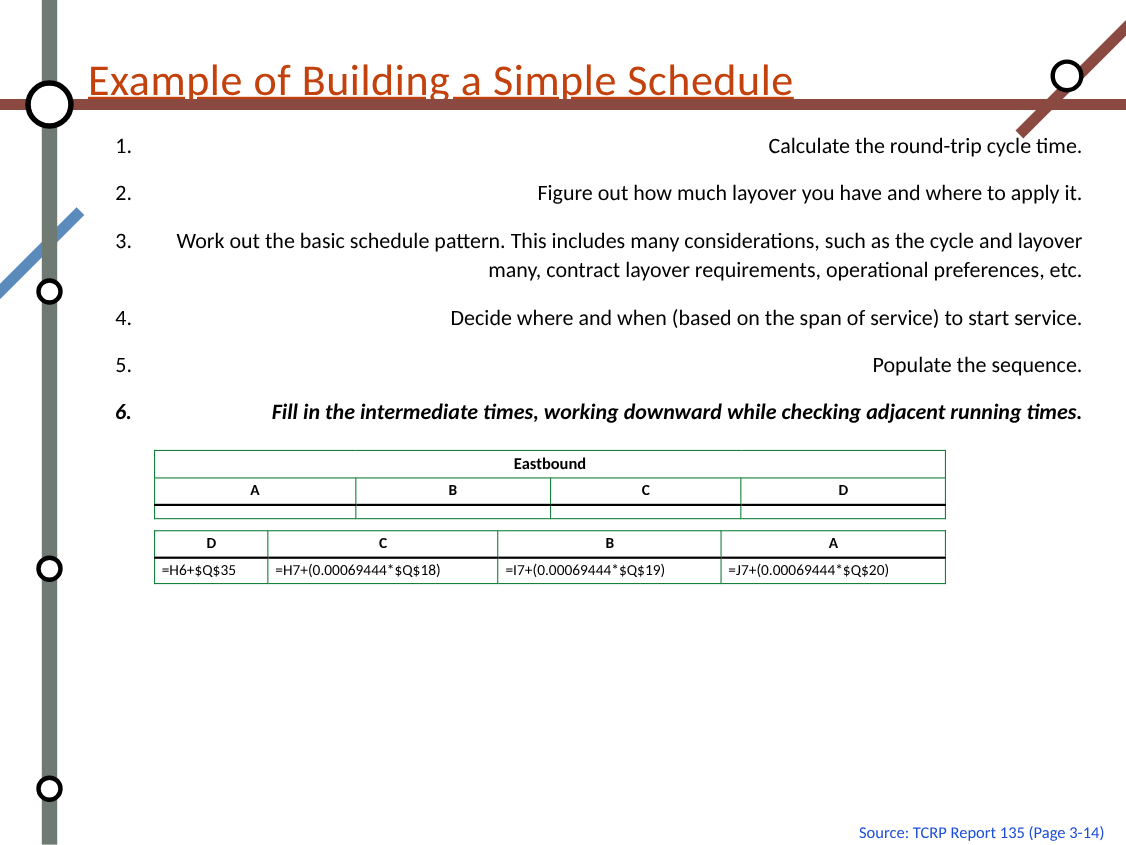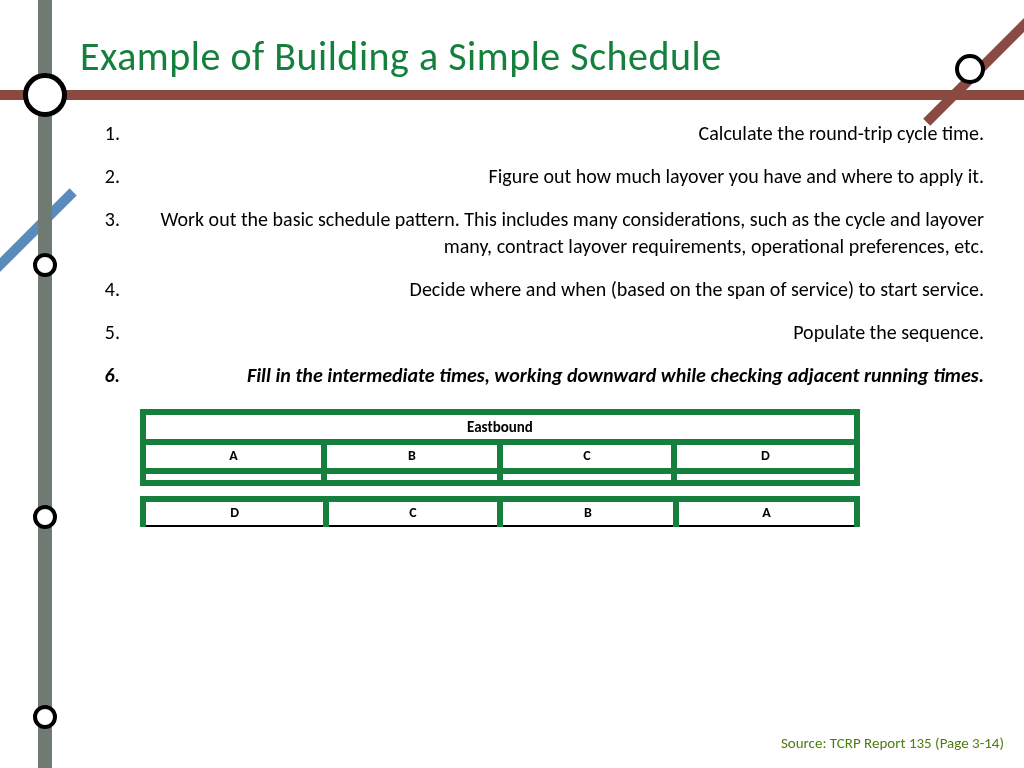--- a/index.html
+++ b/index.html
@@ -47,25 +47,26 @@
     z-index: 5;
   }
   .station-big   { width: 44px; height: 44px; left: 23px; top: 73px; border-width: 5px; }
   .station-s1    { width: 24px; height: 24px; left: 33px; top: 253px; }
   .station-s2    { width: 24px; height: 24px; left: 33px; top: 505px; }
   .station-s3    { width: 24px; height: 24px; left: 33px; top: 705px; }
   .station-right { width: 30px; height: 30px; left: 955px; top: 54px; }
 
   .title {
     position: absolute;
-    left: 80px; top: 32px;
+    left: 80px; top: 48px;
     font-size: 40px;
-    color: #15803d;
+    color: #c2410c;
     font-weight: 400;
     letter-spacing: 0.5px;
+    text-decoration: underline;
   }
   .content {
     position: absolute;
     left: 80px; top: 120px; right: 40px;
     color: #000;
     font-size: 20px;
     line-height: 1.35;
   }
   .subheading { font-weight: 700; margin-bottom: 14px; }
   ol.steps { list-style: none; counter-reset: step; padding-left: 0; }
@@ -90,42 +91,42 @@
     width: 720px;
   }
   table.sched {
     width: 100%;
     border-collapse: collapse;
     font-family: Calibri, Arial, sans-serif;
     font-size: 14px;
     margin-bottom: 10px;
   }
   table.sched th, table.sched td {
-    border: 6px solid #15803d;
+    border: 1px solid #15803d;
     padding: 2px 6px;
     text-align: left;
     background: #fff;
     white-space: nowrap;
   }
   table.sched th.title-row {
     text-align: center;
     font-weight: 700;
     font-size: 15px;
   }
   table.sched tr.colhead th {
     text-align: center;
     font-weight: 700;
     border-bottom: 2px solid #000;
   }
   table.sched tr.blankrow td { height: 12px; }
 
   .source {
     position: absolute;
-    right: 20px; bottom: 16px;
-    color: #4d7c0f;
+    right: 20px; bottom: 1px;
+    color: #1d4ed8;
     font-size: 15px;
   }
 </style>
 </head>
 <body>
 
 <div class="rail-diag-blue"></div>
 <div class="rail-vertical-gray"></div>
 <div class="rail-horiz-red"></div>
 <div class="rail-diag-red"></div>
@@ -172,19 +173,25 @@
       </table>
 
     <table class="sched">
       <tbody>
       <tr class="colhead">
         <th>D</th>
         <th>C</th>
         <th>B</th>
         <th>A</th>
       </tr>
+      <tr>
+        <td>=H6+$Q$35</td>
+        <td>=H7+(0.00069444*$Q$18)</td>
+        <td>=I7+(0.00069444*$Q$19)</td>
+        <td>=J7+(0.00069444*$Q$20)</td>
+      </tr>
     </tbody>
       </table>
 
   </div>
 </div>
 
 <div class="source">Source: TCRP Report 135 (Page 3-14)</div>
 
 </body></html>

